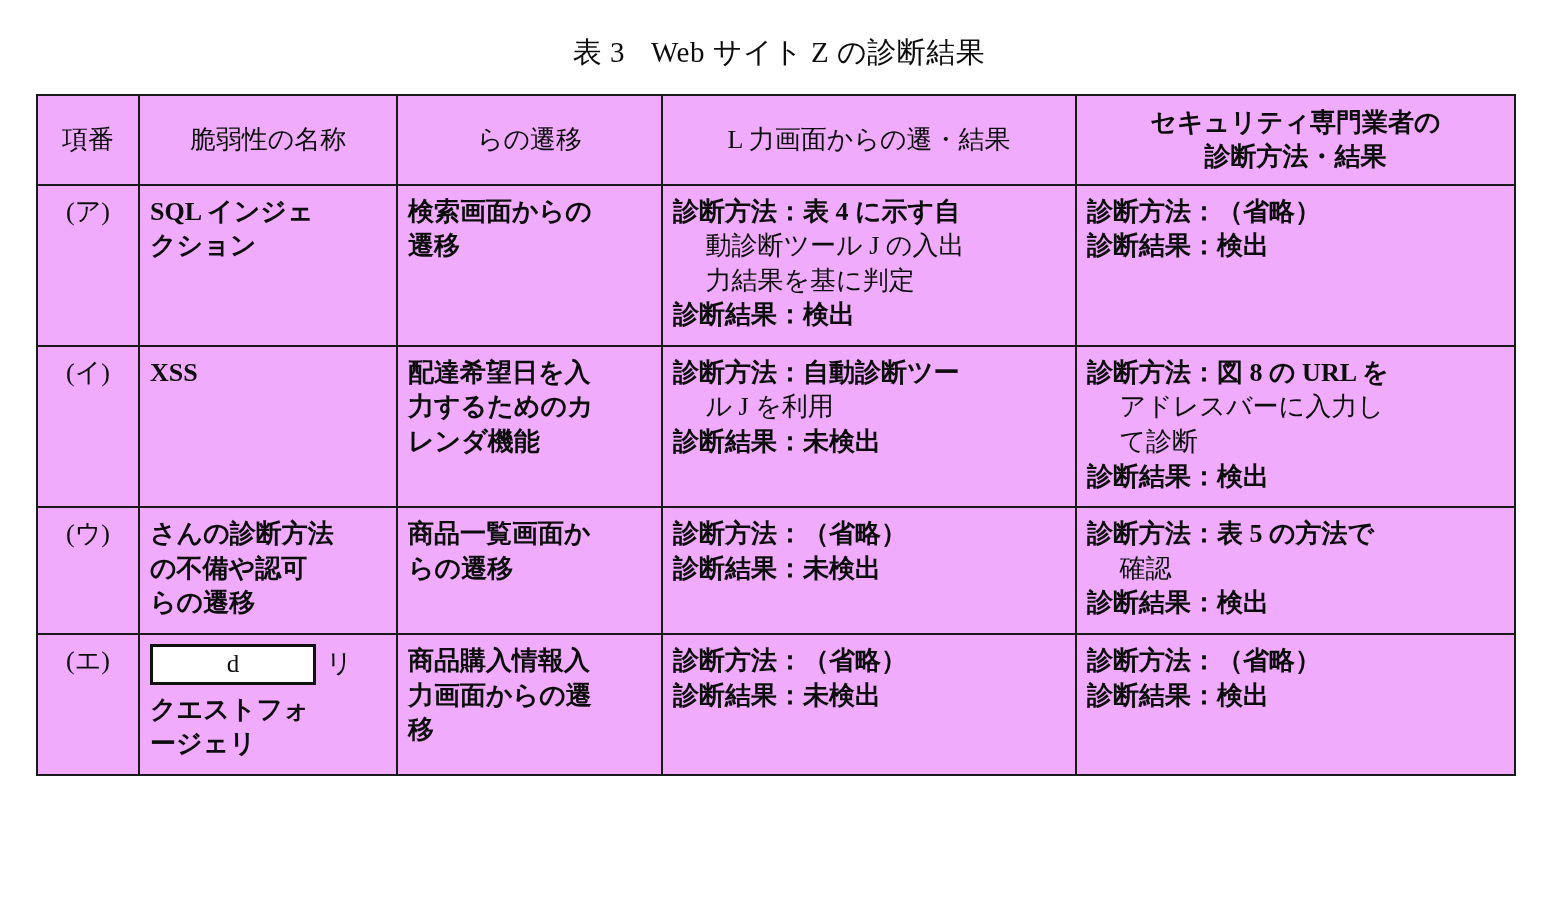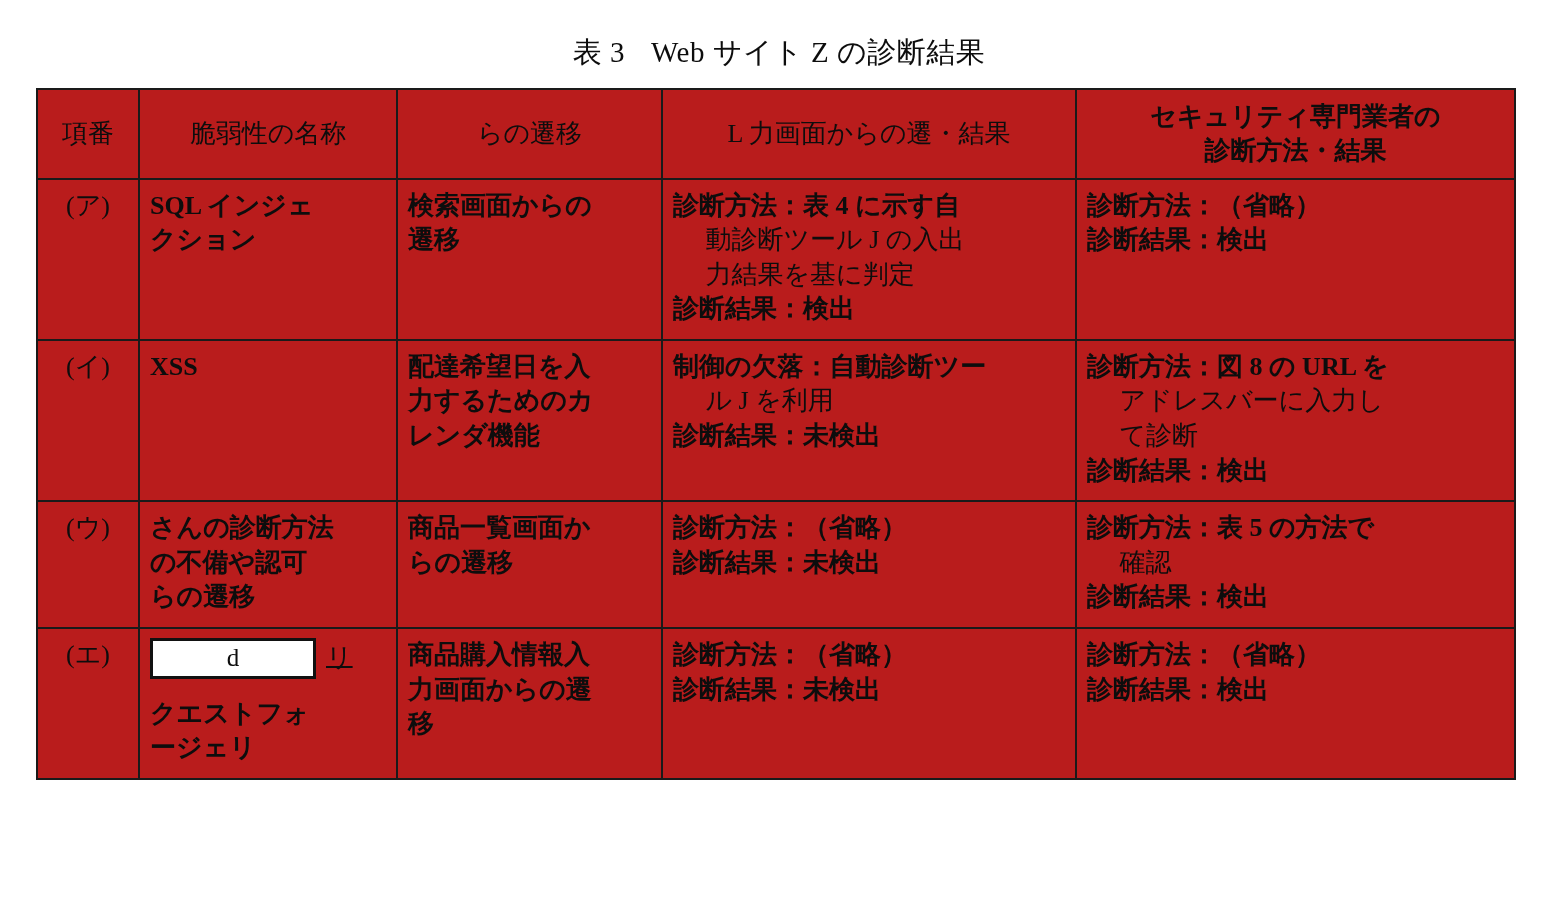--- a/index.html
+++ b/index.html
@@ -28,25 +28,25 @@
     width: 1558px;
     text-align: center;
     font-size: 29px;
     letter-spacing: 0.5px;
     margin-top: 15px;
   }
   .caption .cap-gap { display: inline-block; width: 26px; }
   table.diag {
     position: absolute;
     left: 36px;
-    top: 88px;
+    top: 94px;
     width: 1478px;
     border-collapse: collapse;
     table-layout: fixed;
-    background: #b91c1c;
+    background: #f0abfc;
   }
   table.diag td, table.diag th {
     border: 2px solid #1a1a1a;
     vertical-align: top;
     padding: 9px 10px 12px 10px;
     font-size: 26px;
     line-height: 1.33;
     font-weight: normal;
   }
   table.diag thead th {
@@ -75,22 +75,21 @@
     font-size: 25px;
     line-height: 1.15;
     padding: 3px 4px;
     margin-right: 10px;
     vertical-align: middle;
     background: #fff;
   }
   .blank-row {
     display: block;
     white-space: nowrap;
-    margin-bottom: 18px;
-    text-decoration: underline;
+    margin-bottom: 8px;
   }
   .blank-row .tail { font-size: 26px; vertical-align: middle; }
 </style>
 </head>
 <body>
 
 <div class="page">
 
   <div class="caption">
     <span>表 3</span><span class="cap-gap"></span><span>Web サイト Z の診断結果</span>
@@ -144,21 +143,21 @@
         <td class="num">(イ)</td>
         <td>
           <span class="line">XSS</span>
         </td>
         <td>
           <span class="line">配達希望日を入</span>
           <span class="line">力するためのカ</span>
           <span class="line">レンダ機能</span>
         </td>
         <td>
-          <span class="line">制御の欠落：自動診断ツー</span>
+          <span class="line">診断方法：自動診断ツー</span>
           <span class="ind">ル J を利用</span>
           <span class="line">診断結果：未検出</span>
         </td>
         <td>
           <span class="line">診断方法：図 8 の URL を</span>
           <span class="ind">アドレスバーに入力し</span>
           <span class="ind">て診断</span>
           <span class="line">診断結果：検出</span>
         </td>
       </tr>

